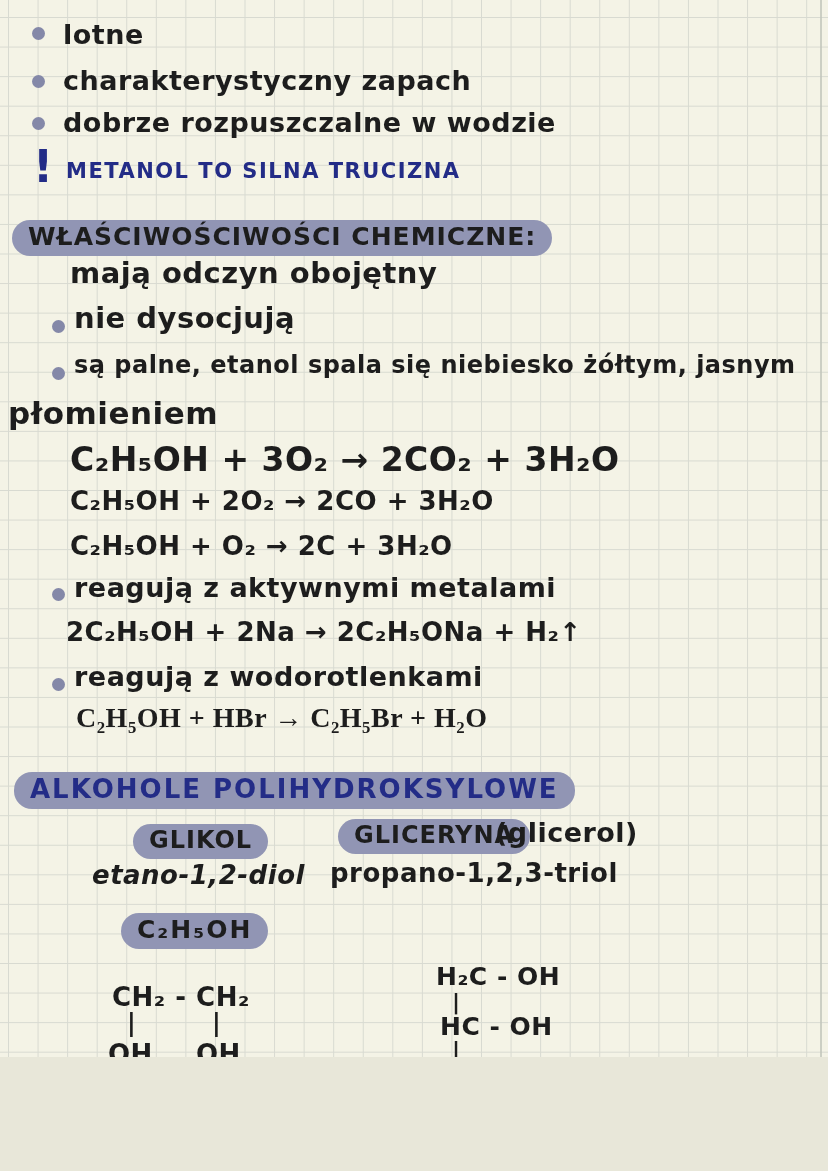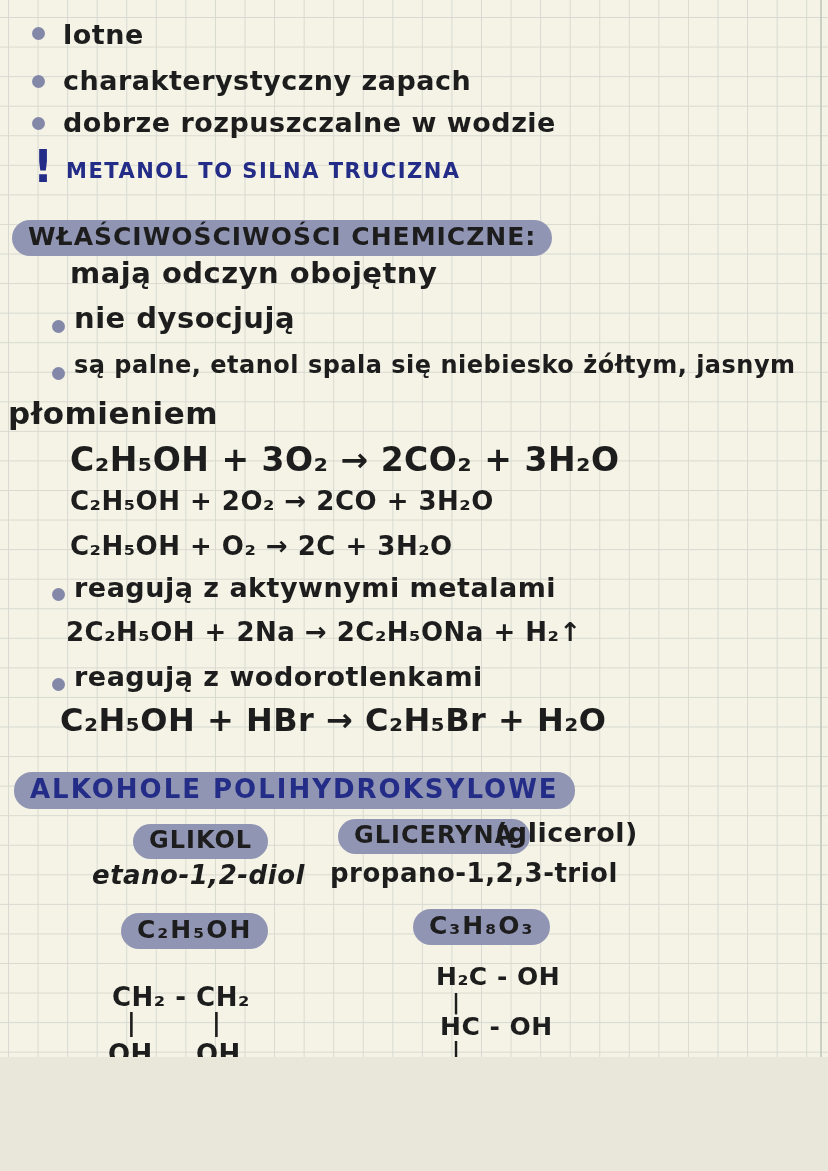--- a/index.html
+++ b/index.html
@@ -62,38 +62,37 @@
   <div class="t eq" style="left:70px;top:442px;font-size:33px;">C₂H₅OH + 3O₂ → 2CO₂ + 3H₂O</div>
   <div class="t eq" style="left:70px;top:487px;font-size:26px;">C₂H₅OH + 2O₂ → 2CO + 3H₂O</div>
   <div class="t eq" style="left:70px;top:532px;font-size:26px;">C₂H₅OH + O₂ → 2C + 3H₂O</div>
 
   <span class="dot" style="left:52px;top:588px;"></span>
   <div class="t hand" style="left:74px;top:573px;font-size:27px;">reagują z aktywnymi metalami</div>
   <div class="t eq" style="left:66px;top:618px;font-size:26px;">2C₂H₅OH + 2Na → 2C₂H₅ONa + H₂↑</div>
 
   <span class="dot" style="left:52px;top:678px;"></span>
   <div class="t hand" style="left:74px;top:662px;font-size:27px;">reagują z wodorotlenkami</div>
-  <div class="t eq" style="left:60px;top:703px;font-size:32px;">C₂H₅OH + HBr → C₂H₅Br + H₂O</div>
+  <div class="t eq" style="left:76px;top:703px;font-size:28px;font-family:Liberation Serif, serif;">C₂H₅OH + HBr → C₂H₅Br + H₂O</div>
 
   <div class="pill blue" style="left:14px;top:772px;font-size:26px;letter-spacing:2px;">ALKOHOLE POLIHYDROKSYLOWE</div>
 
   <div class="pill" style="left:133px;top:824px;font-size:24px;letter-spacing:1px;">GLIKOL</div>
   <div class="t hand" style="left:92px;top:861px;font-size:26px;font-style:italic;">etano-1,2-diol</div>
   <div class="pill" style="left:121px;top:913px;font-size:25px;letter-spacing:2px;">C₂H₅OH</div>
 
   <div class="t eq" style="left:112px;top:983px;font-size:26px;">CH₂ - CH₂</div>
   <div class="t eq" style="left:127px;top:1010px;font-size:24px;">|</div>
   <div class="t eq" style="left:212px;top:1010px;font-size:24px;">|</div>
   <div class="t eq" style="left:108px;top:1040px;font-size:26px;">OH</div>
   <div class="t eq" style="left:196px;top:1040px;font-size:26px;">OH</div>
 
   <div class="pill" style="left:338px;top:819px;font-size:24px;letter-spacing:1px;">GLICERYNA</div>
   <div class="t hand" style="left:495px;top:818px;font-size:27px;">(glicerol)</div>
   <div class="t hand" style="left:330px;top:859px;font-size:26px;">propano-1,2,3-triol</div>
-  <div class="pill" style="left:413px;top:909px;font-size:25px;letter-spacing:2px;">C₃H₈O₃</div>
 
   <div class="t eq" style="left:436px;top:963px;font-size:25px;">H₂C - OH</div>
   <div class="t eq" style="left:452px;top:990px;font-size:22px;">|</div>
   <div class="t eq" style="left:440px;top:1013px;font-size:25px;text-align:center;">HC - OH</div>
   <div class="t eq" style="left:452px;top:1038px;font-size:22px;">|</div>
   <div class="t eq" style="left:433px;top:1061px;font-size:25px;">H₂C - OH</div>
 
 </div>
 
 </body></html>

